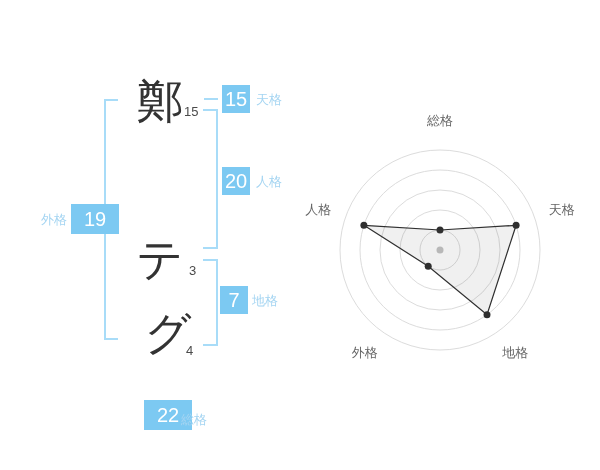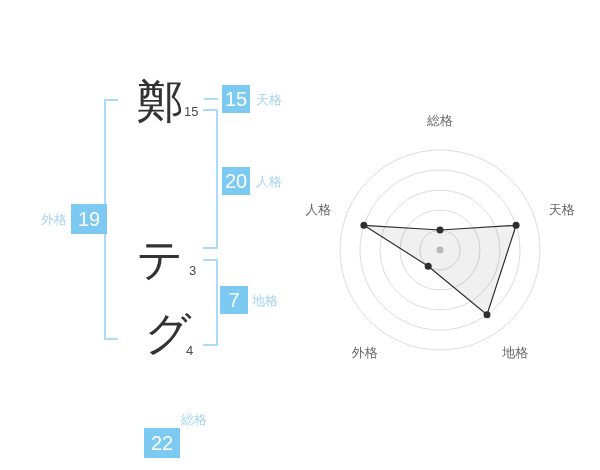--- a/index.html
+++ b/index.html
@@ -29,26 +29,26 @@
   .gaikaku-bracket{left:104px;top:99px;width:12px;height:237px;}
   .jinkaku-bracket{left:203px;top:109px;width:13px;height:136px;}
   .chikaku-bracket{left:203px;top:259px;width:13px;height:83px;}
   .tick{position:absolute;background:#a8dcf8;height:2px;}
   .tenkaku-tick{left:204px;top:98px;width:14px;}
 
   .badge{
     position:absolute;width:28px;height:28px;background:#7cc9f2;
     color:#ffffff;font-size:20px;line-height:28px;text-align:center;
   }
-  .badge.big{width:36px;height:30px;line-height:30px;}
+  .badge.big{width:48px;height:30px;line-height:30px;}
   .b-tenkaku{left:222px;top:85px;}
   .b-jinkaku{left:222px;top:167px;}
   .b-chikaku{left:220px;top:286px;}
   .b-gaikaku{left:71px;top:204px;}
-  .b-soukaku{left:144px;top:428px;}
+  .b-soukaku{left:144px;top:400px;}
 
   .blabel{
     position:absolute;font-size:13px;color:#a5d5f2;line-height:1;white-space:nowrap;
   }
   .l-tenkaku{left:256px;top:93px;}
   .l-jinkaku{left:256px;top:175px;}
   .l-chikaku{left:252px;top:294px;}
   .l-gaikaku{left:41px;top:213px;}
   .l-soukaku{left:181px;top:413px;}
 

